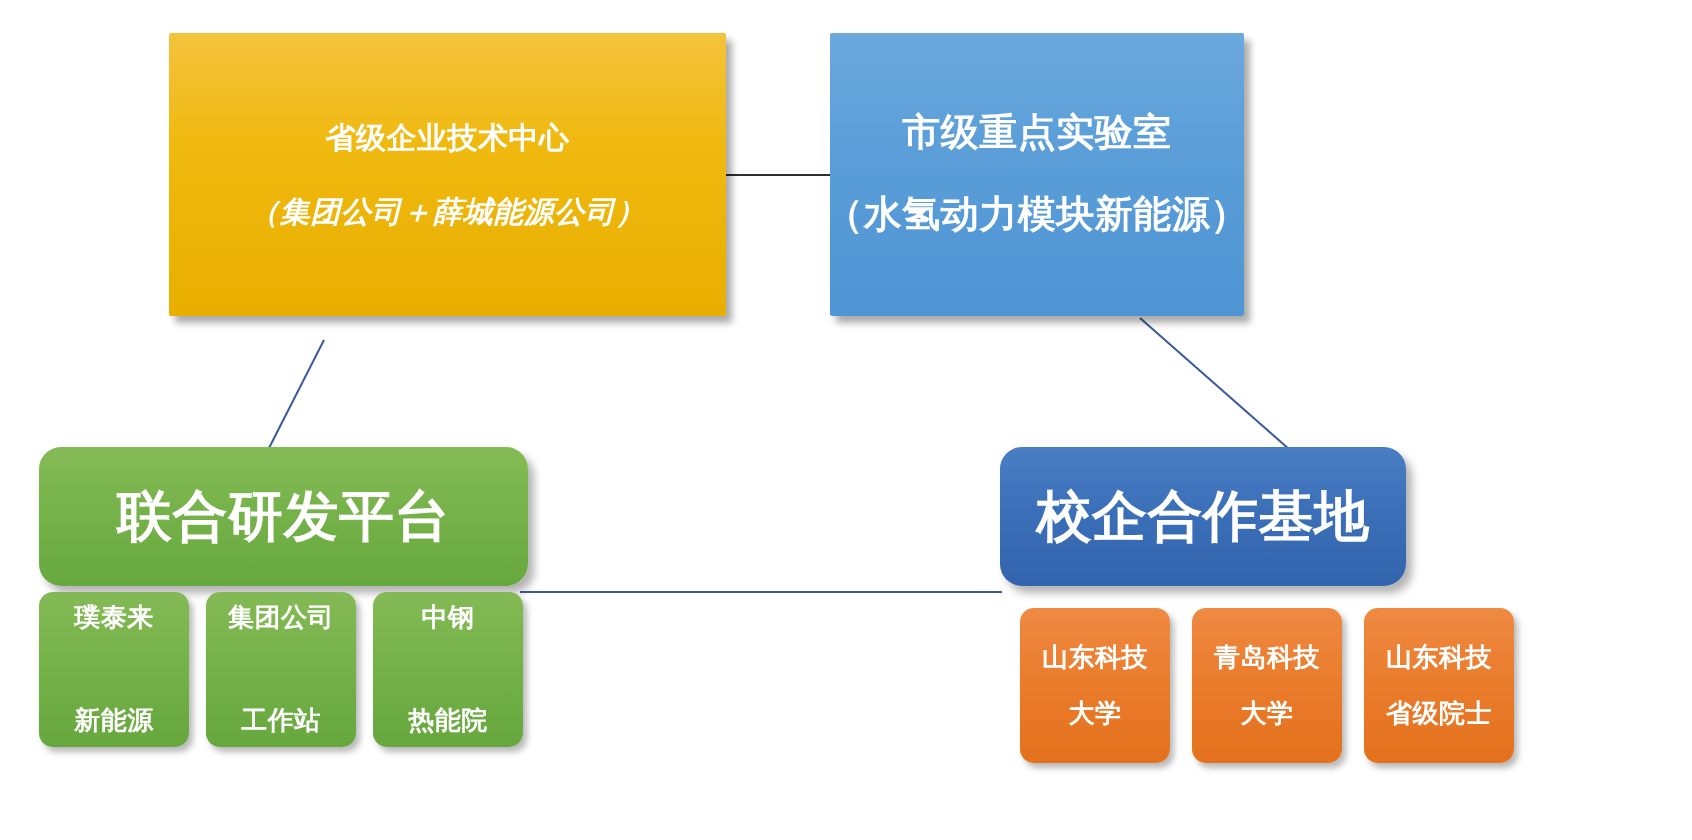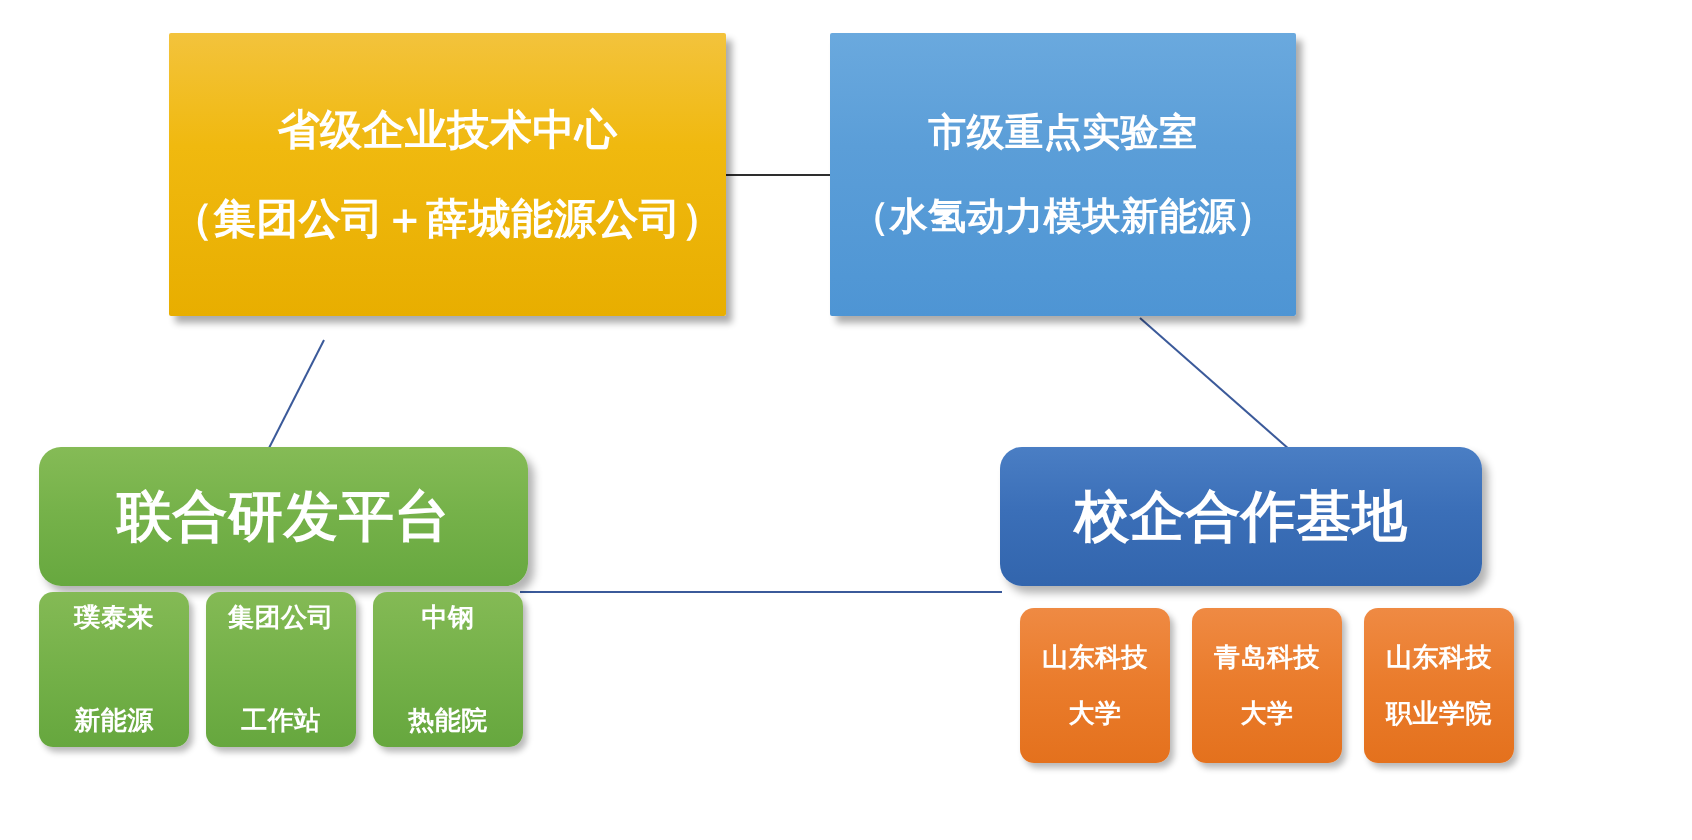--- a/index.html
+++ b/index.html
@@ -52,39 +52,41 @@
     box-shadow: 6px 7px 7px rgba(0,0,0,0.33);
   }
 
   
   #node-provincial-tech-center {
     left: 169px;
     top: 33px;
     width: 557px;
     height: 283px;
     background: linear-gradient(180deg, #f3c33c 0%, #f0b90f 40%, #e8ae00 100%);
-    font-size: 42px;
+    font-size: 30px;
     line-height: 1.25;
   }
   #node-provincial-tech-center .line + .line {
     margin-top: 36px;
+    font-style: italic;
   }
 
   
   #node-municipal-key-lab {
     left: 830px;
     top: 33px;
-    width: 466px;
+    width: 414px;
     height: 283px;
     background: linear-gradient(180deg, #6aa9de 0%, #5b9ed8 40%, #4e95d4 100%);
     font-size: 38px;
     line-height: 1.25;
   }
   #node-municipal-key-lab .line + .line {
     margin-top: 36px;
+    font-family: Liberation Mono, monospace;
   }
 
   
   .node.round-big {
     border-radius: 22px;
     box-shadow: 6px 7px 8px rgba(0,0,0,0.30);
   }
 
   
   #node-joint-rd-platform {
@@ -93,21 +95,21 @@
     width: 489px;
     height: 139px;
     background: linear-gradient(180deg, #85bb56 0%, #76b24a 45%, #67a83f 100%);
     font-size: 55px;
   }
 
   
   #node-school-enterprise-base {
     left: 1000px;
     top: 447px;
-    width: 482px;
+    width: 406px;
     height: 139px;
     background: linear-gradient(180deg, #4a7ec4 0%, #3b6fb8 45%, #3265ad 100%);
     font-size: 55px;
   }
 
   
   .node.chip {
     border-radius: 14px;
     box-shadow: 4px 5px 6px rgba(0,0,0,0.28);
     font-size: 26px;
@@ -191,16 +193,16 @@
     <span class="line">大学</span>
   </div>
 
   <div class="node chip orange" id="chip-qust">
     <span class="line">青岛科技</span>
     <span class="line">大学</span>
   </div>
 
   <div class="node chip orange" id="chip-sdvc">
     <span class="line">山东科技</span>
-    <span class="line">职业学院</span>
+    <span class="line">省级院士</span>
   </div>
 
 </div>
 
 </body></html>

